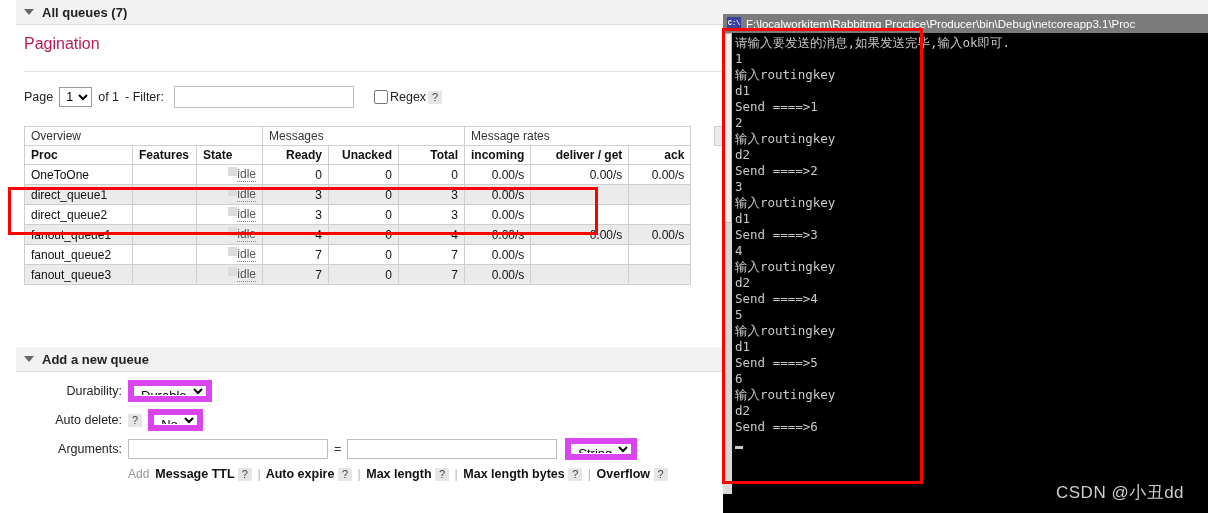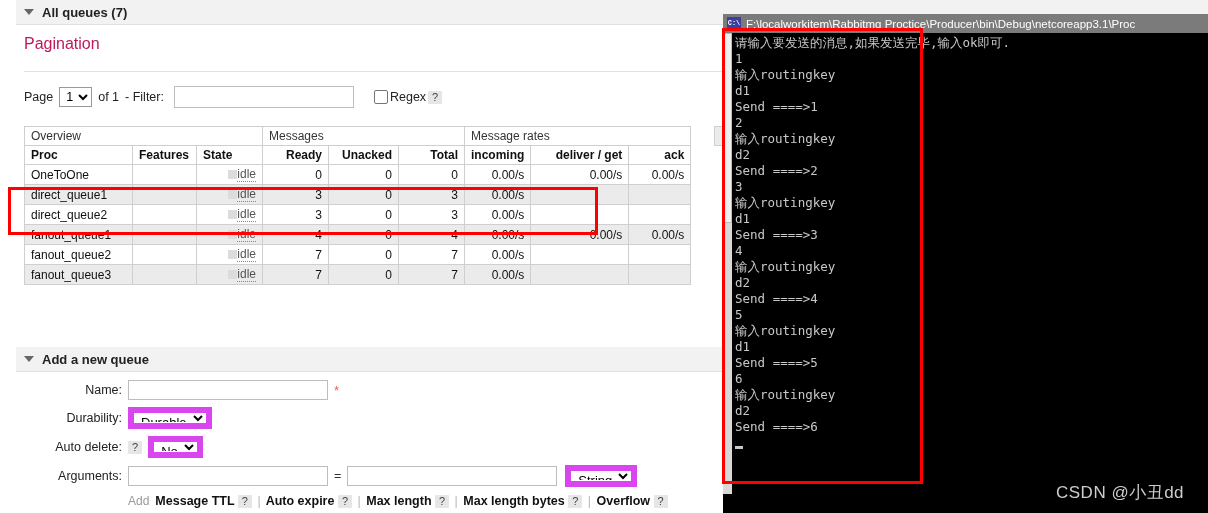--- a/index.html
+++ b/index.html
@@ -142,21 +142,21 @@
   .c-ready { width: 66px; text-align: right !important; }
   .c-unack { width: 70px; text-align: right !important; }
   .c-total { width: 66px; text-align: right !important; }
   .c-in { width: 66px; text-align: right !important; }
   .c-deliver { width: 98px; text-align: right !important; }
   .c-ack { width: 62px; text-align: right !important; }
 
   td.num, th.num { text-align: right !important; }
   .state-cell {
     display: flex;
-    align-items: center;
+    align-items: flex-start;
     justify-content: flex-end;
   }
   .state-swatch {
     width: 9px; height: 9px;
     background: #dcdcdc;
     display: inline-block;
   }
   .idle-text {
     color: #555;
     border-bottom: 1px dotted #888;
@@ -508,25 +508,20 @@
   </table>
 
   <div class="plusminus">+/-</div>
 
   <div id="addqueue-head" class="section-head">
     <span class="caret"></span>
     <span class="section-title">Add a new queue</span>
   </div>
 
   <div id="addqueue-form">
-    <div class="frow">
-      <span class="flabel">Name:</span>
-      <input class="ftext" type="text" value="" style="">
-      <span class="req-star">*</span>
-    </div>
 
     <div class="frow">
       <span class="flabel">Durability:</span>
       <select class="fselect">
         <option>Durable</option>
       </select>
     </div>
 
     <div class="frow">
       <span class="flabel">Auto delete:</span>

